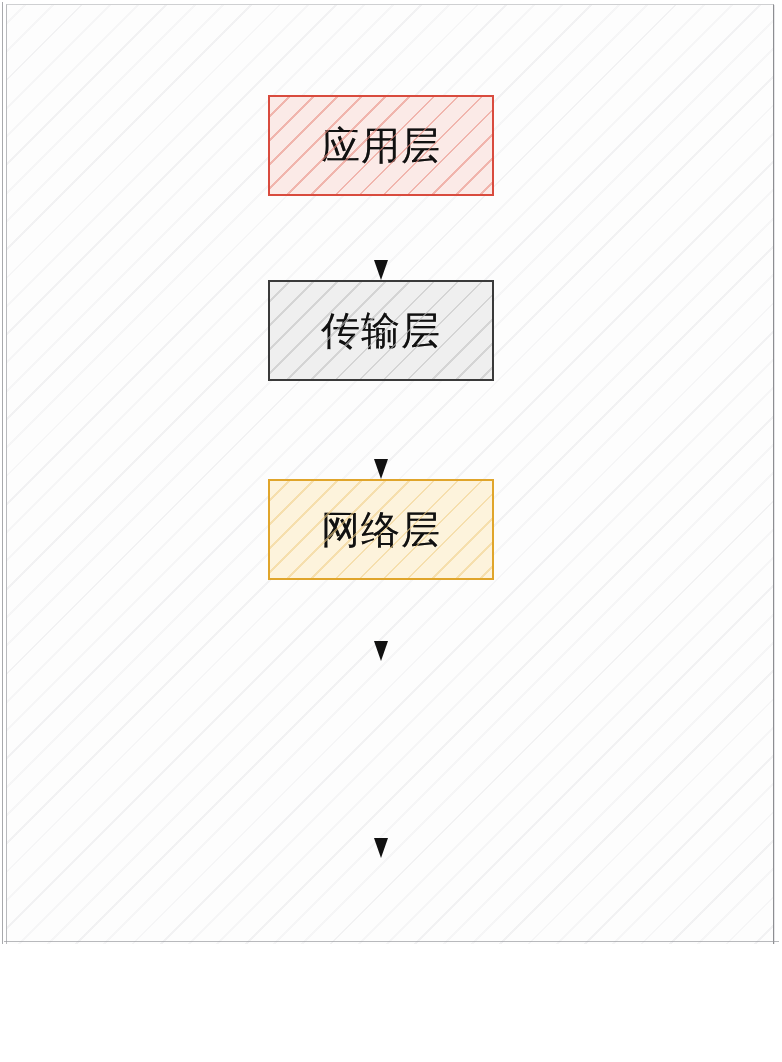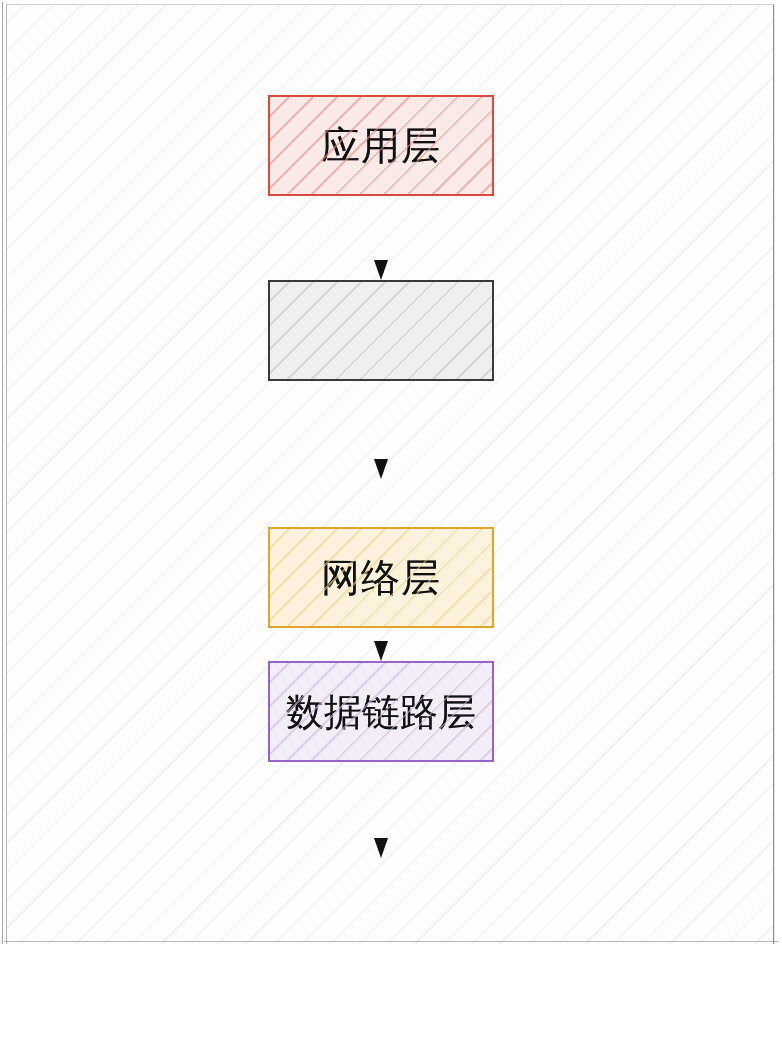--- a/index.html
+++ b/index.html
@@ -165,41 +165,38 @@
       <span class="label">应用层</span>
     </div>
 
     <div class="arrow a1">
       <div class="shaft" style="background: rgb(17, 17, 17);"></div>
       <div class="head" style="border-top-color: rgb(17, 17, 17);"></div>
     </div>
 
     <div class="node n-transport" id="node-transport" style="border-color: rgb(58, 58, 58); background-color: rgb(239, 239, 239);">
       <div class="hatch" style="background-image: repeating-linear-gradient(-45deg, rgba(0, 0, 0, 0) 0px, rgba(0, 0, 0, 0) 7px, rgb(191, 191, 191) 7px, rgb(191, 191, 191) 9px, rgba(0, 0, 0, 0) 9px, rgba(0, 0, 0, 0) 17px); opacity: 0.55;"></div>
+      <span class="label">传输层</span>
     </div>
 
     <div class="arrow a2">
       <div class="shaft" style="background: rgb(17, 17, 17);"></div>
       <div class="head" style="border-top-color: rgb(17, 17, 17);"></div>
     </div>
 
-    <div class="node n-network" id="node-network" style="border-color: rgb(224, 165, 43); background-color: rgb(253, 243, 220); margin-top: 48px;">
+    <div class="node n-network" id="node-network" style="border-color: rgb(224, 165, 43); background-color: rgb(253, 243, 220);">
       <div class="hatch" style="background-image: repeating-linear-gradient(-45deg, rgba(0, 0, 0, 0) 0px, rgba(0, 0, 0, 0) 7px, rgb(240, 206, 134) 7px, rgb(240, 206, 134) 9px, rgba(0, 0, 0, 0) 9px, rgba(0, 0, 0, 0) 17px); opacity: 0.55;"></div>
       <span class="label">网络层</span>
     </div>
 
     <div class="arrow a3">
       <div class="shaft" style="background: rgb(17, 17, 17);"></div>
       <div class="head" style="border-top-color: rgb(17, 17, 17);"></div>
     </div>
 
-    <div class="node n-datalink" id="node-datalink" style="border-color: rgb(155, 99, 200); background-color: rgb(243, 237, 248);">
-      <div class="hatch" style="background-image: repeating-linear-gradient(-45deg, rgba(0, 0, 0, 0) 0px, rgba(0, 0, 0, 0) 7px, rgb(203, 179, 224) 7px, rgb(203, 179, 224) 9px, rgba(0, 0, 0, 0) 9px, rgba(0, 0, 0, 0) 17px); opacity: 0.55;"></div>
-      <span class="label">数据链路层</span>
-    </div>
 
     <div class="arrow a4">
       <div class="shaft" style="background: rgb(17, 17, 17);"></div>
       <div class="head" style="border-top-color: rgb(17, 17, 17);"></div>
     </div>
 
 
   </div>
 </div>
 

